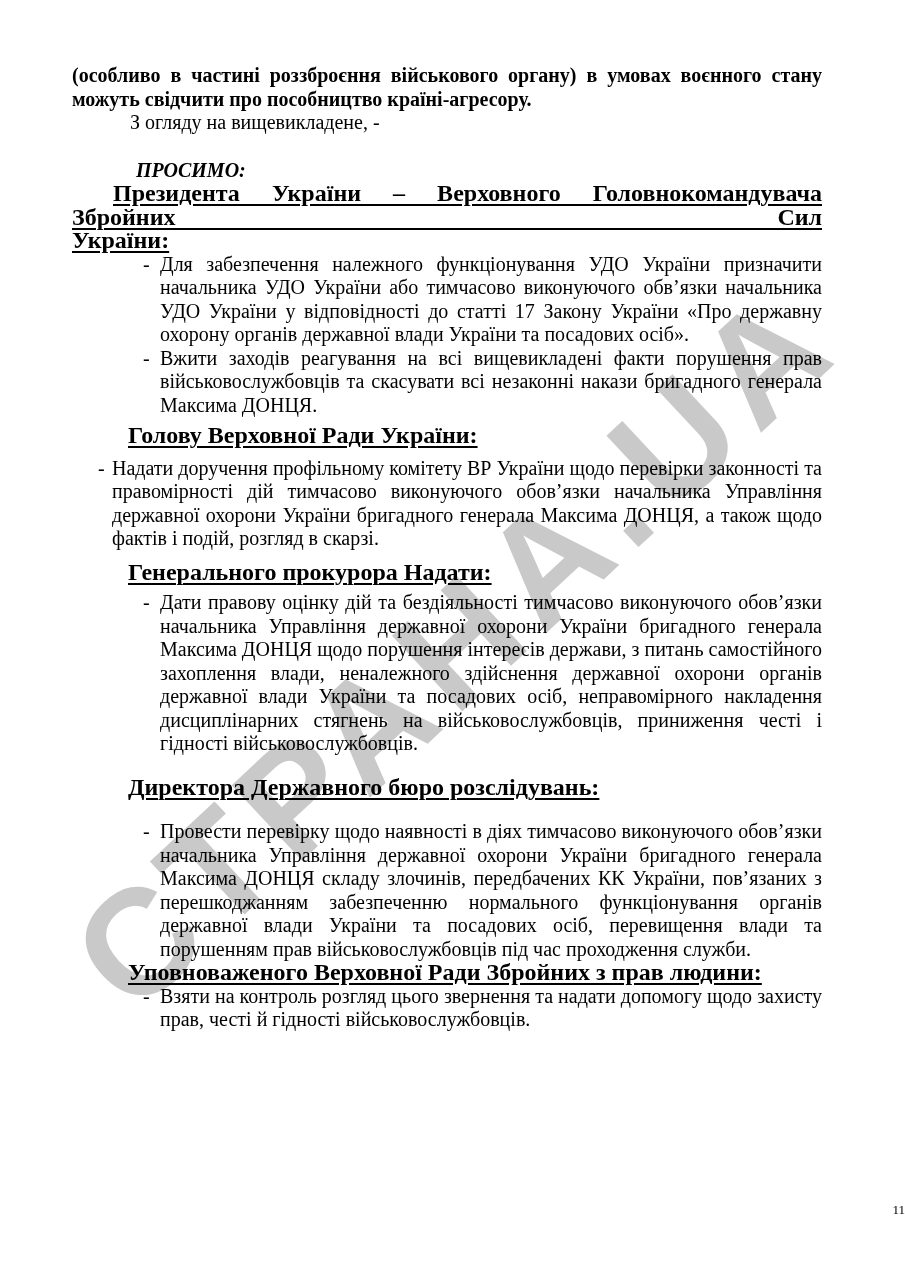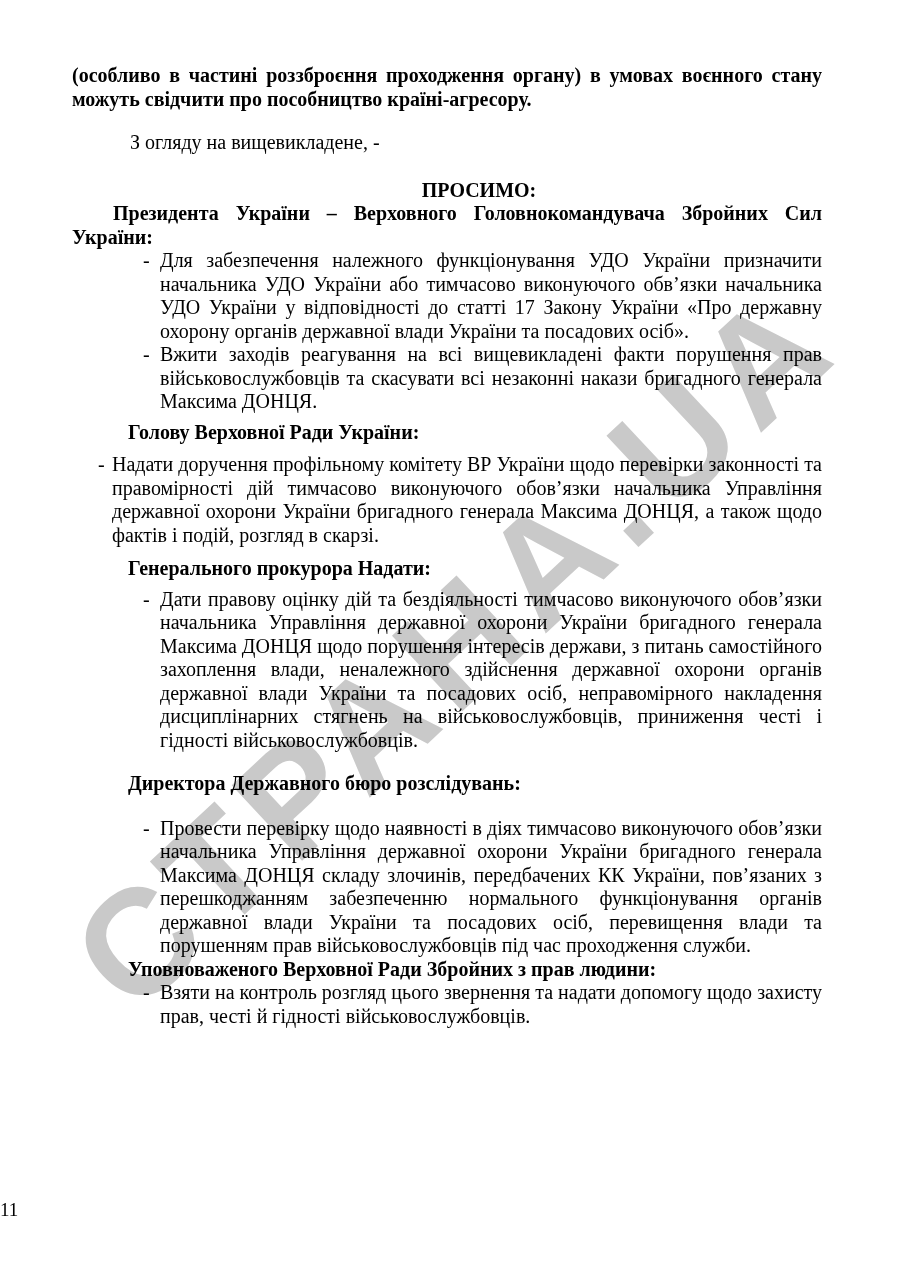--- a/index.html
+++ b/index.html
@@ -16,24 +16,25 @@
     transform:translate(-50%,-50%) rotate(-43deg);
     font-family:"Liberation Sans","DejaVu Sans",sans-serif;
     font-weight:700; font-size:150px; letter-spacing:12px;
     white-space:nowrap; z-index:0; user-select:none;
   }
   .content {
     position:absolute; left:72px; top:64px; width:750px; z-index:1;
   }
   p, h2, .list { margin:0; padding:0; }
   .intro-bold { font-weight:bold; text-align:justify; }
-  .transition { margin-top:20px; text-indent:58px; }
-  .prosymo { margin-top:24px; font-weight:bold; text-align:center; text-indent:64px; }
+  .transition { text-indent:58px; }
+  .prosymo { margin-top:24px; font-weight:bold; text-indent:64px;font-style:italic; }
   .heading {
-    font-size:20px; font-weight:bold;
+    font-size:24px; font-weight:bold;
+    text-decoration:underline;
     text-decoration-thickness:2px; text-underline-offset:3px;
   }
   .heading-main .h-line1 {
     display:block; text-align:justify; text-align-last:justify; text-indent:41px;
   }
   .heading-main .h-line2 { display:block; }
   .heading-sub { text-indent:56px; }
   .m-gol { margin-top:7px; }
   .m-gen { margin-top:10px; }
   .m-dir { margin-top:20px; }
@@ -43,33 +44,33 @@
   .g-dir { margin-top:21px; }
   .g-upv { margin-top:0px; }
   .list-item { position:relative; text-align:justify; }
   .list-wide   .list-item { margin-left:88px; }
   .list-narrow .list-item { margin-left:40px; }
   .dash { position:absolute; }
   .list-wide   .dash { left:-17px; }
   .list-narrow .dash { left:-14px; }
   .page-number {
     position:absolute; left:0; right:0; top:1198px;
-    text-align:left; font-size:19px; z-index:1;
+    text-align:right; font-size:13px; z-index:1;
   }
 </style>
 </head>
 <body>
 
 <div class="page" style="background: rgb(255, 255, 255); color: rgb(0, 0, 0);">
 
   <div class="watermark" style="color: rgb(201, 201, 201);">СТРАНА.UA</div>
 
   <div class="content">
 
-    <p class="intro-bold">(особливо в частині роззброєння проходження органу) в умовах воєнного стану можуть свідчити про пособництво країні-агресору.</p>
+    <p class="intro-bold">(особливо в частині роззброєння військового органу) в умовах воєнного стану можуть свідчити про пособництво країні-агресору.</p>
 
     <p class="transition">З огляду на вищевикладене, -</p>
 
     <p class="prosymo">ПРОСИМО:</p>
 
     <h2 class="heading heading-main">
       <span class="h-line1">Президента України – Верховного Головнокомандувача Збройних Сил</span>
       <span class="h-line2">України:</span>
     </h2>
 

